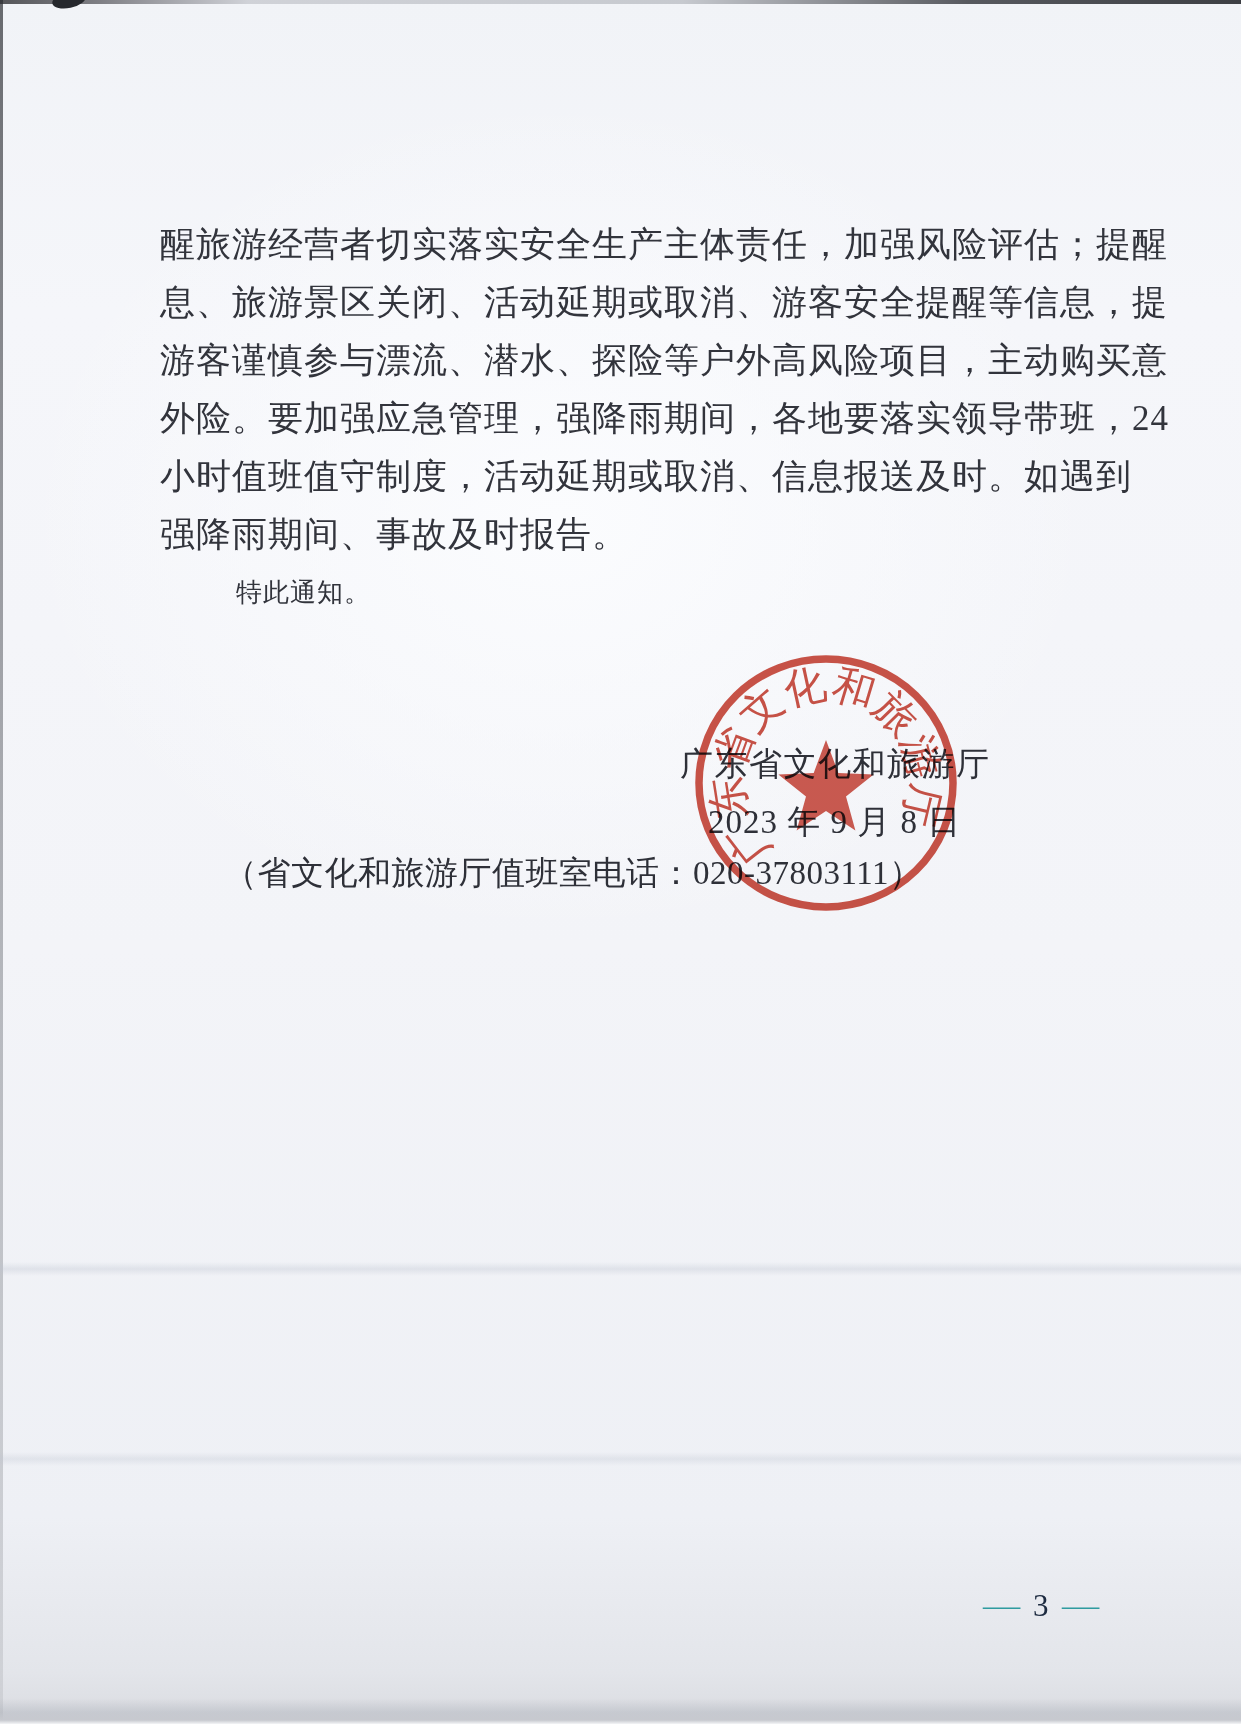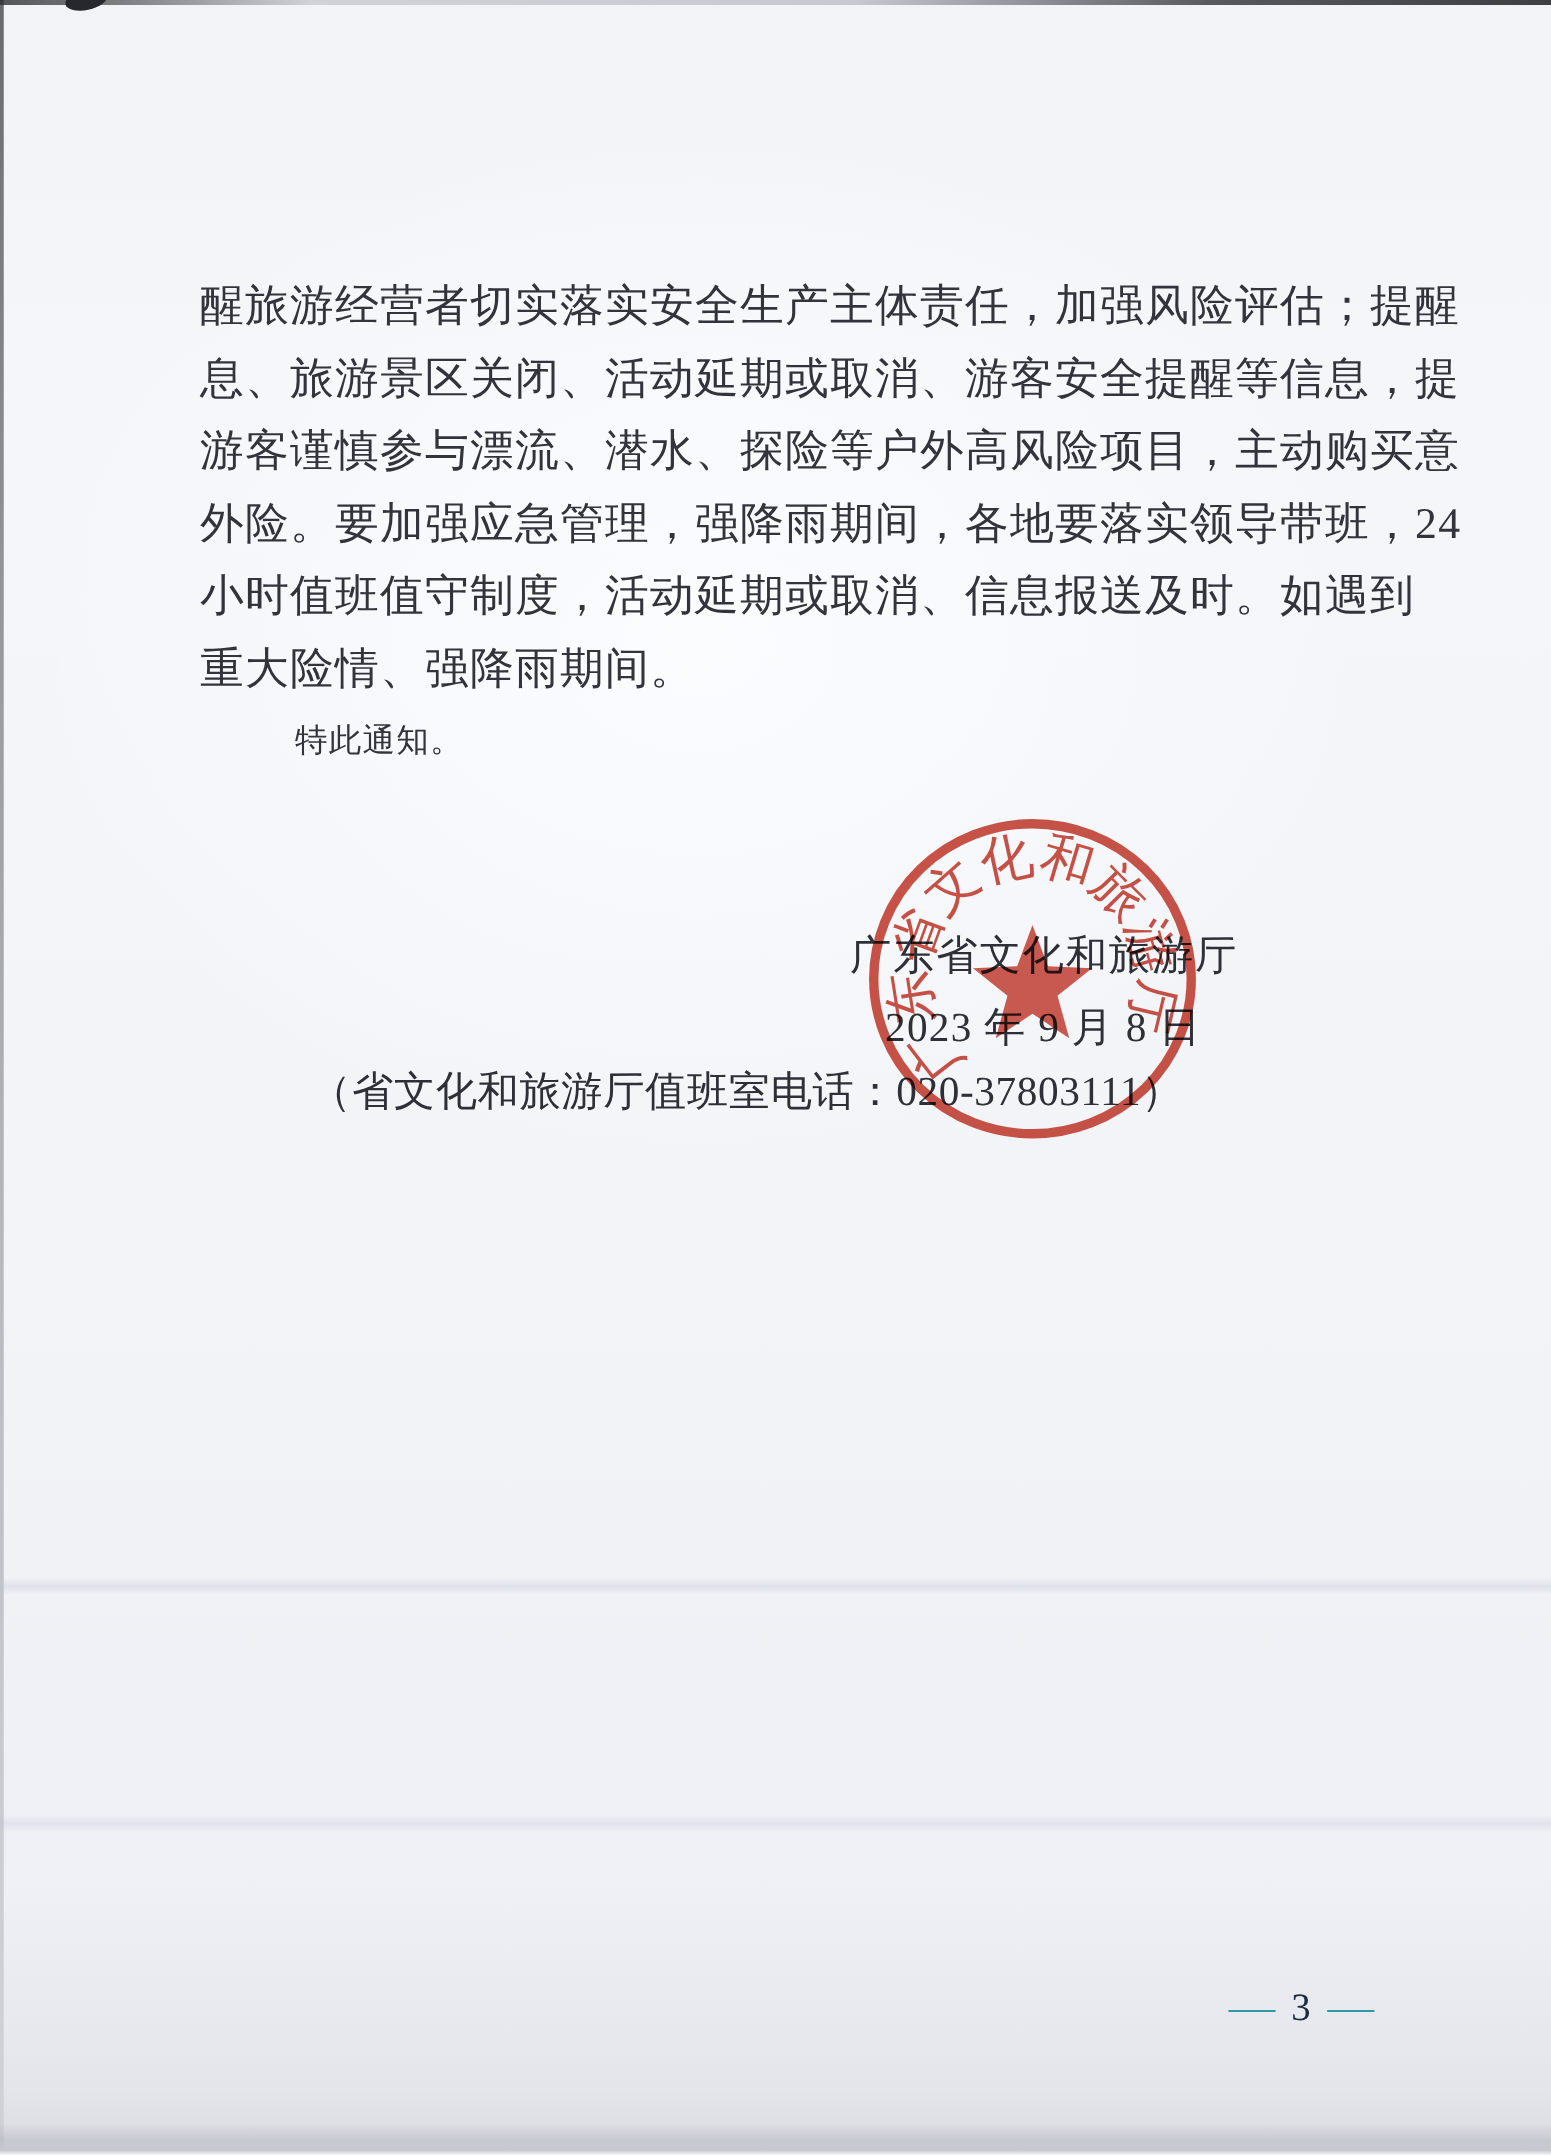--- a/index.html
+++ b/index.html
@@ -37,21 +37,21 @@
   }
   .body-text .line{height:58px;white-space:nowrap;}
   .closing-line{
     position:absolute;left:236px;top:564px;
     font-size:26px;line-height:58px;letter-spacing:1px;color:#32343c;white-space:nowrap;
   }
 
   
   .sig-org{position:absolute;left:680px;top:742px;font-size:33px;letter-spacing:1.5px;color:#2e3038;white-space:nowrap;}
   .sig-date{position:absolute;left:708px;top:800px;font-size:33px;letter-spacing:1px;color:#2e3038;white-space:nowrap;text-align:center;}
-  .sig-phone{position:absolute;left:248px;top:851px;font-size:33px;letter-spacing:.5px;color:#2e3038;white-space:nowrap;}
+  .sig-phone{position:absolute;left:224px;top:851px;font-size:33px;letter-spacing:.5px;color:#2e3038;white-space:nowrap;}
 
   
   .seal{position:absolute;left:687px;top:646px;width:278px;height:278px;
     mix-blend-mode:multiply;opacity:.94;}
 
   
   .footer{position:absolute;left:986px;top:1588px;font-size:31px;color:#1d2b40;
     display:flex;align-items:center;white-space:nowrap;}
   .footer .dash{color:#2f9ba0;letter-spacing:0;transform:scaleX(1.2);}
   .footer .num{margin:0 16px;font-family:"Liberation Serif","DejaVu Serif",serif;}
@@ -67,21 +67,21 @@
   <div class="fold-1"></div>
   <div class="fold-2"></div>
   <div class="edge-bottom"></div>
 
   <div class="body-text">
     <div class="line">醒旅游经营者切实落实安全生产主体责任，加强风险评估；提醒</div>
     <div class="line">息、旅游景区关闭、活动延期或取消、游客安全提醒等信息，提</div>
     <div class="line">游客谨慎参与漂流、潜水、探险等户外高风险项目，主动购买意</div>
     <div class="line">外险。要加强应急管理，强降雨期间，各地要落实领导带班，24</div>
     <div class="line">小时值班值守制度，活动延期或取消、信息报送及时。如遇到</div>
-    <div class="line">重大险情、强降雨期间。</div>
+    <div class="line">强降雨期间、事故及时报告。</div>
   </div>
   <div class="closing-line">特此通知。</div>
 
   <div class="sig-org">广东省文化和旅游厅</div>
   <div class="sig-date">2023 年 9 月 8 日</div>
   <div class="sig-phone">（省文化和旅游厅值班室电话：020-37803111）</div>
 
   <svg class="seal" viewBox="0 0 278 278" xmlns="http://www.w3.org/2000/svg">
     <defs>
       <path id="sealArc" d="M 74.7,191 A 84,84 0 1 1 203.3,191" fill="none"></path>

